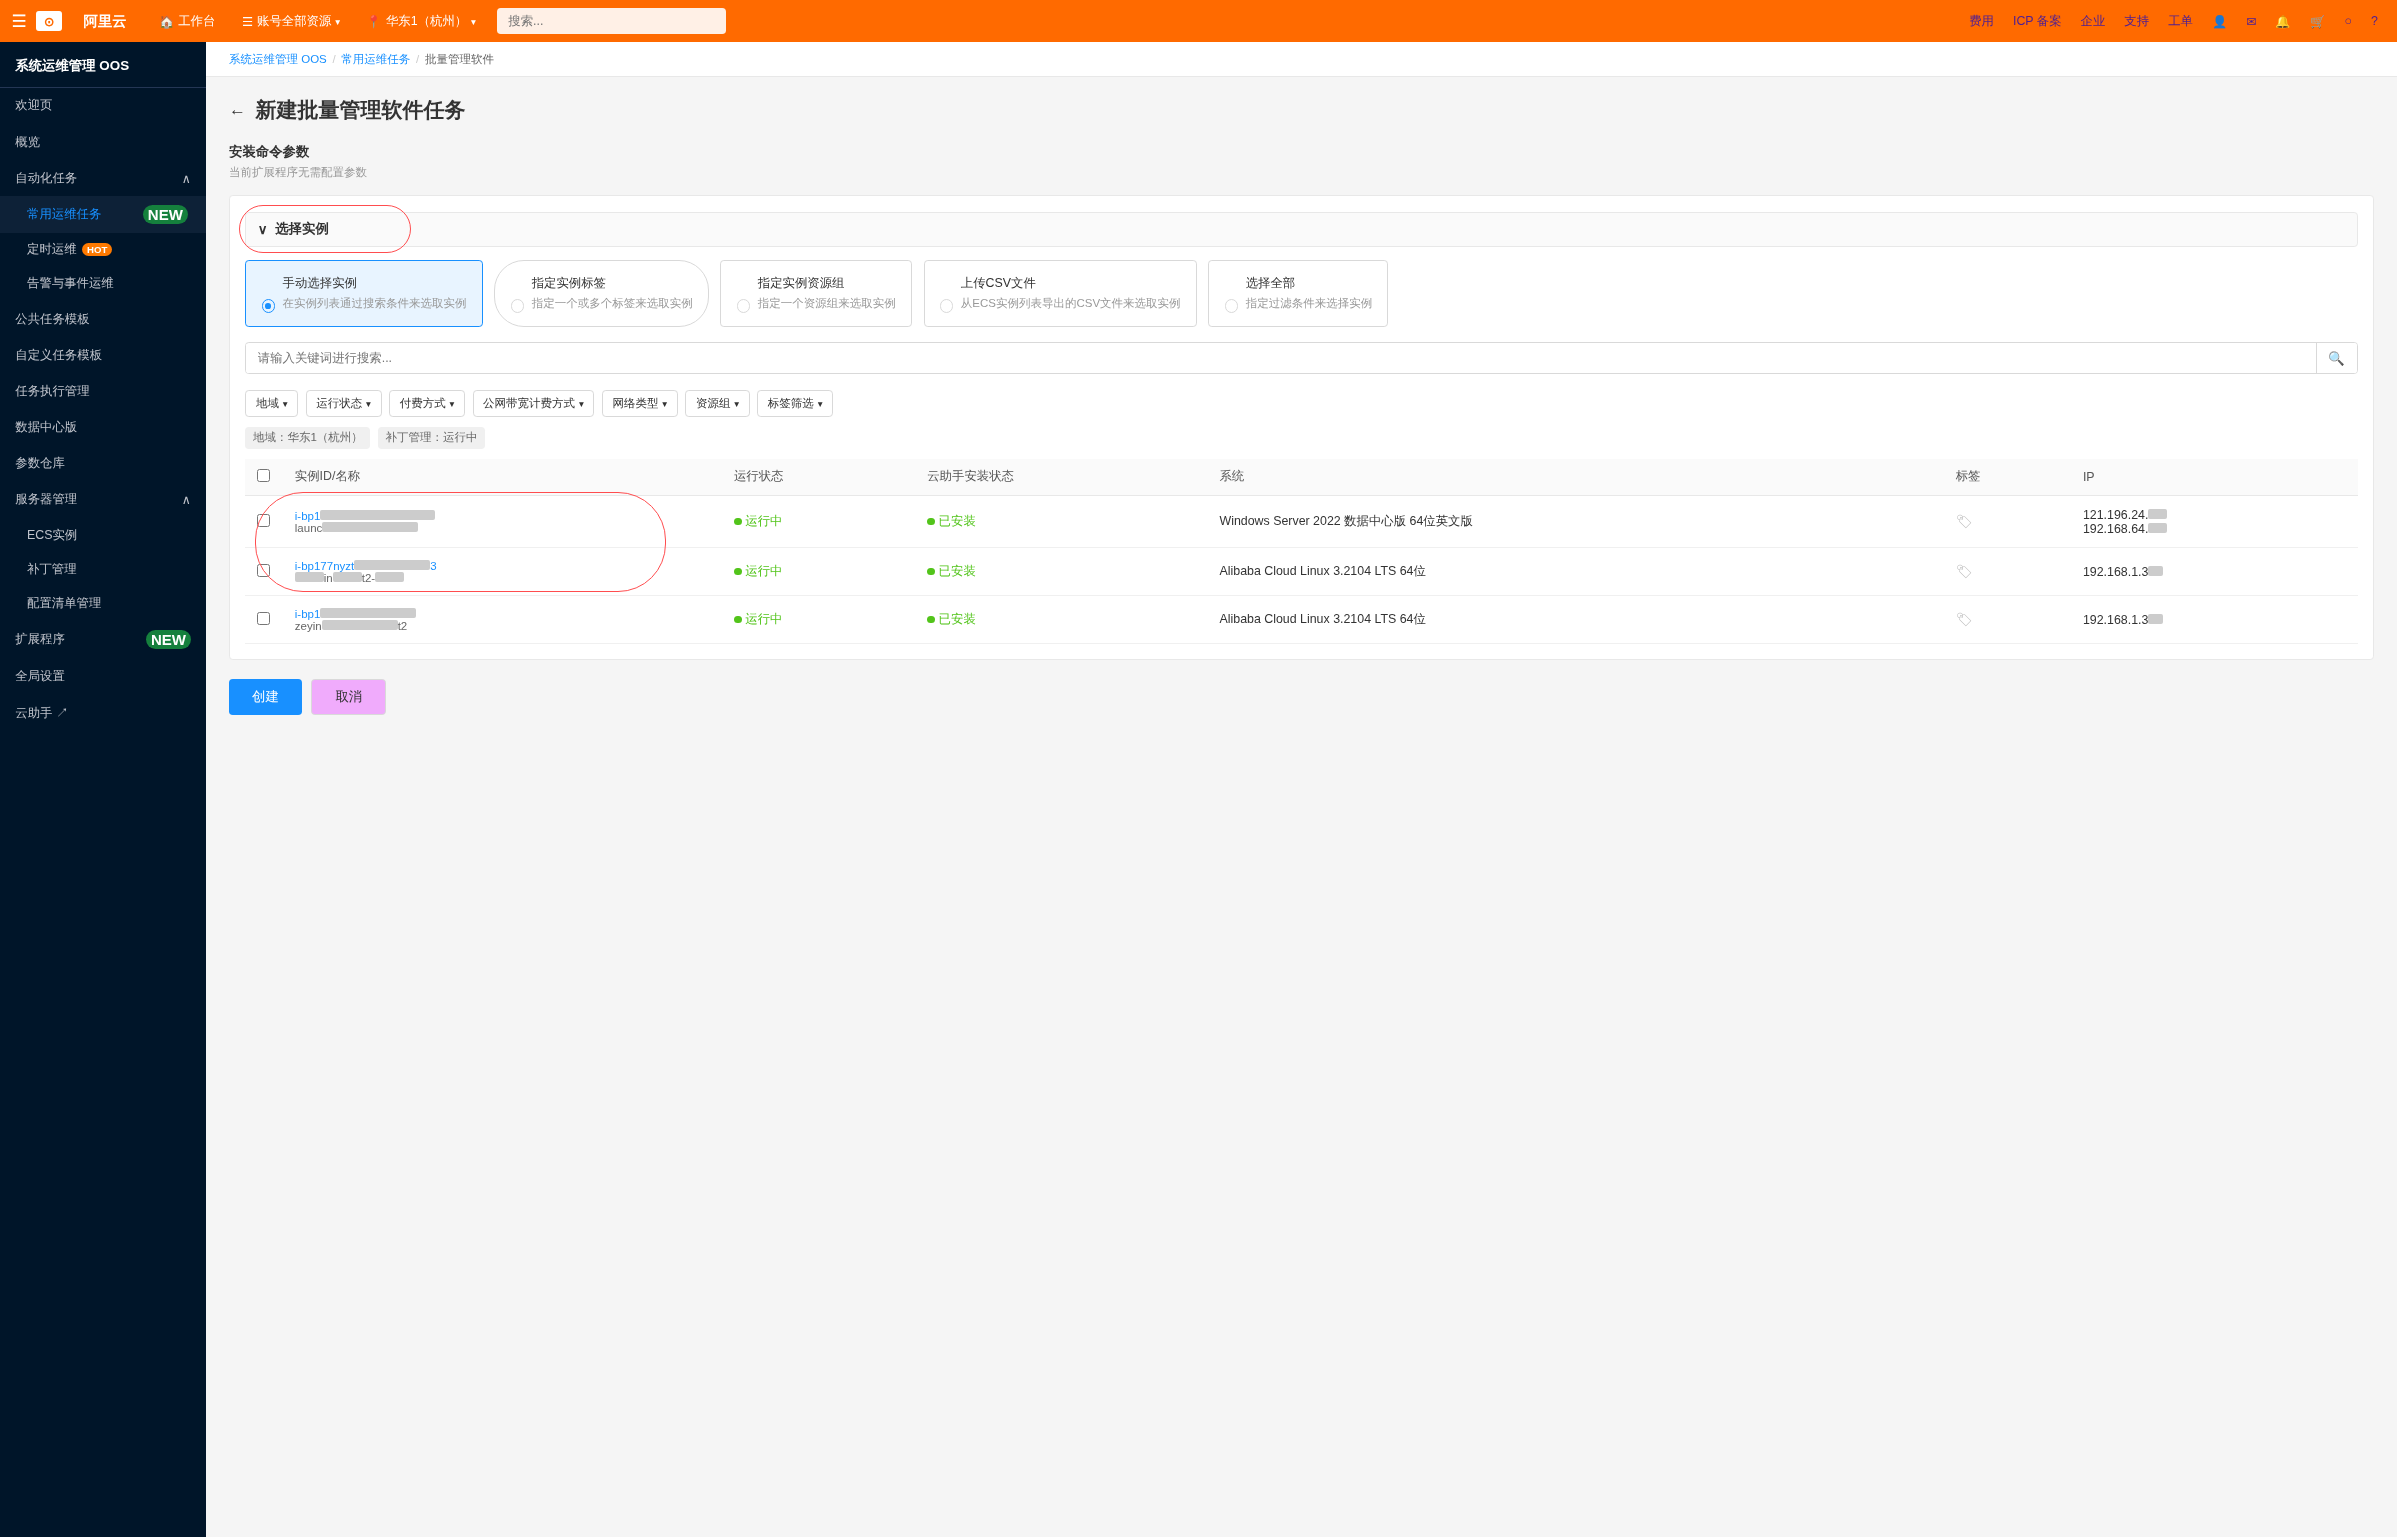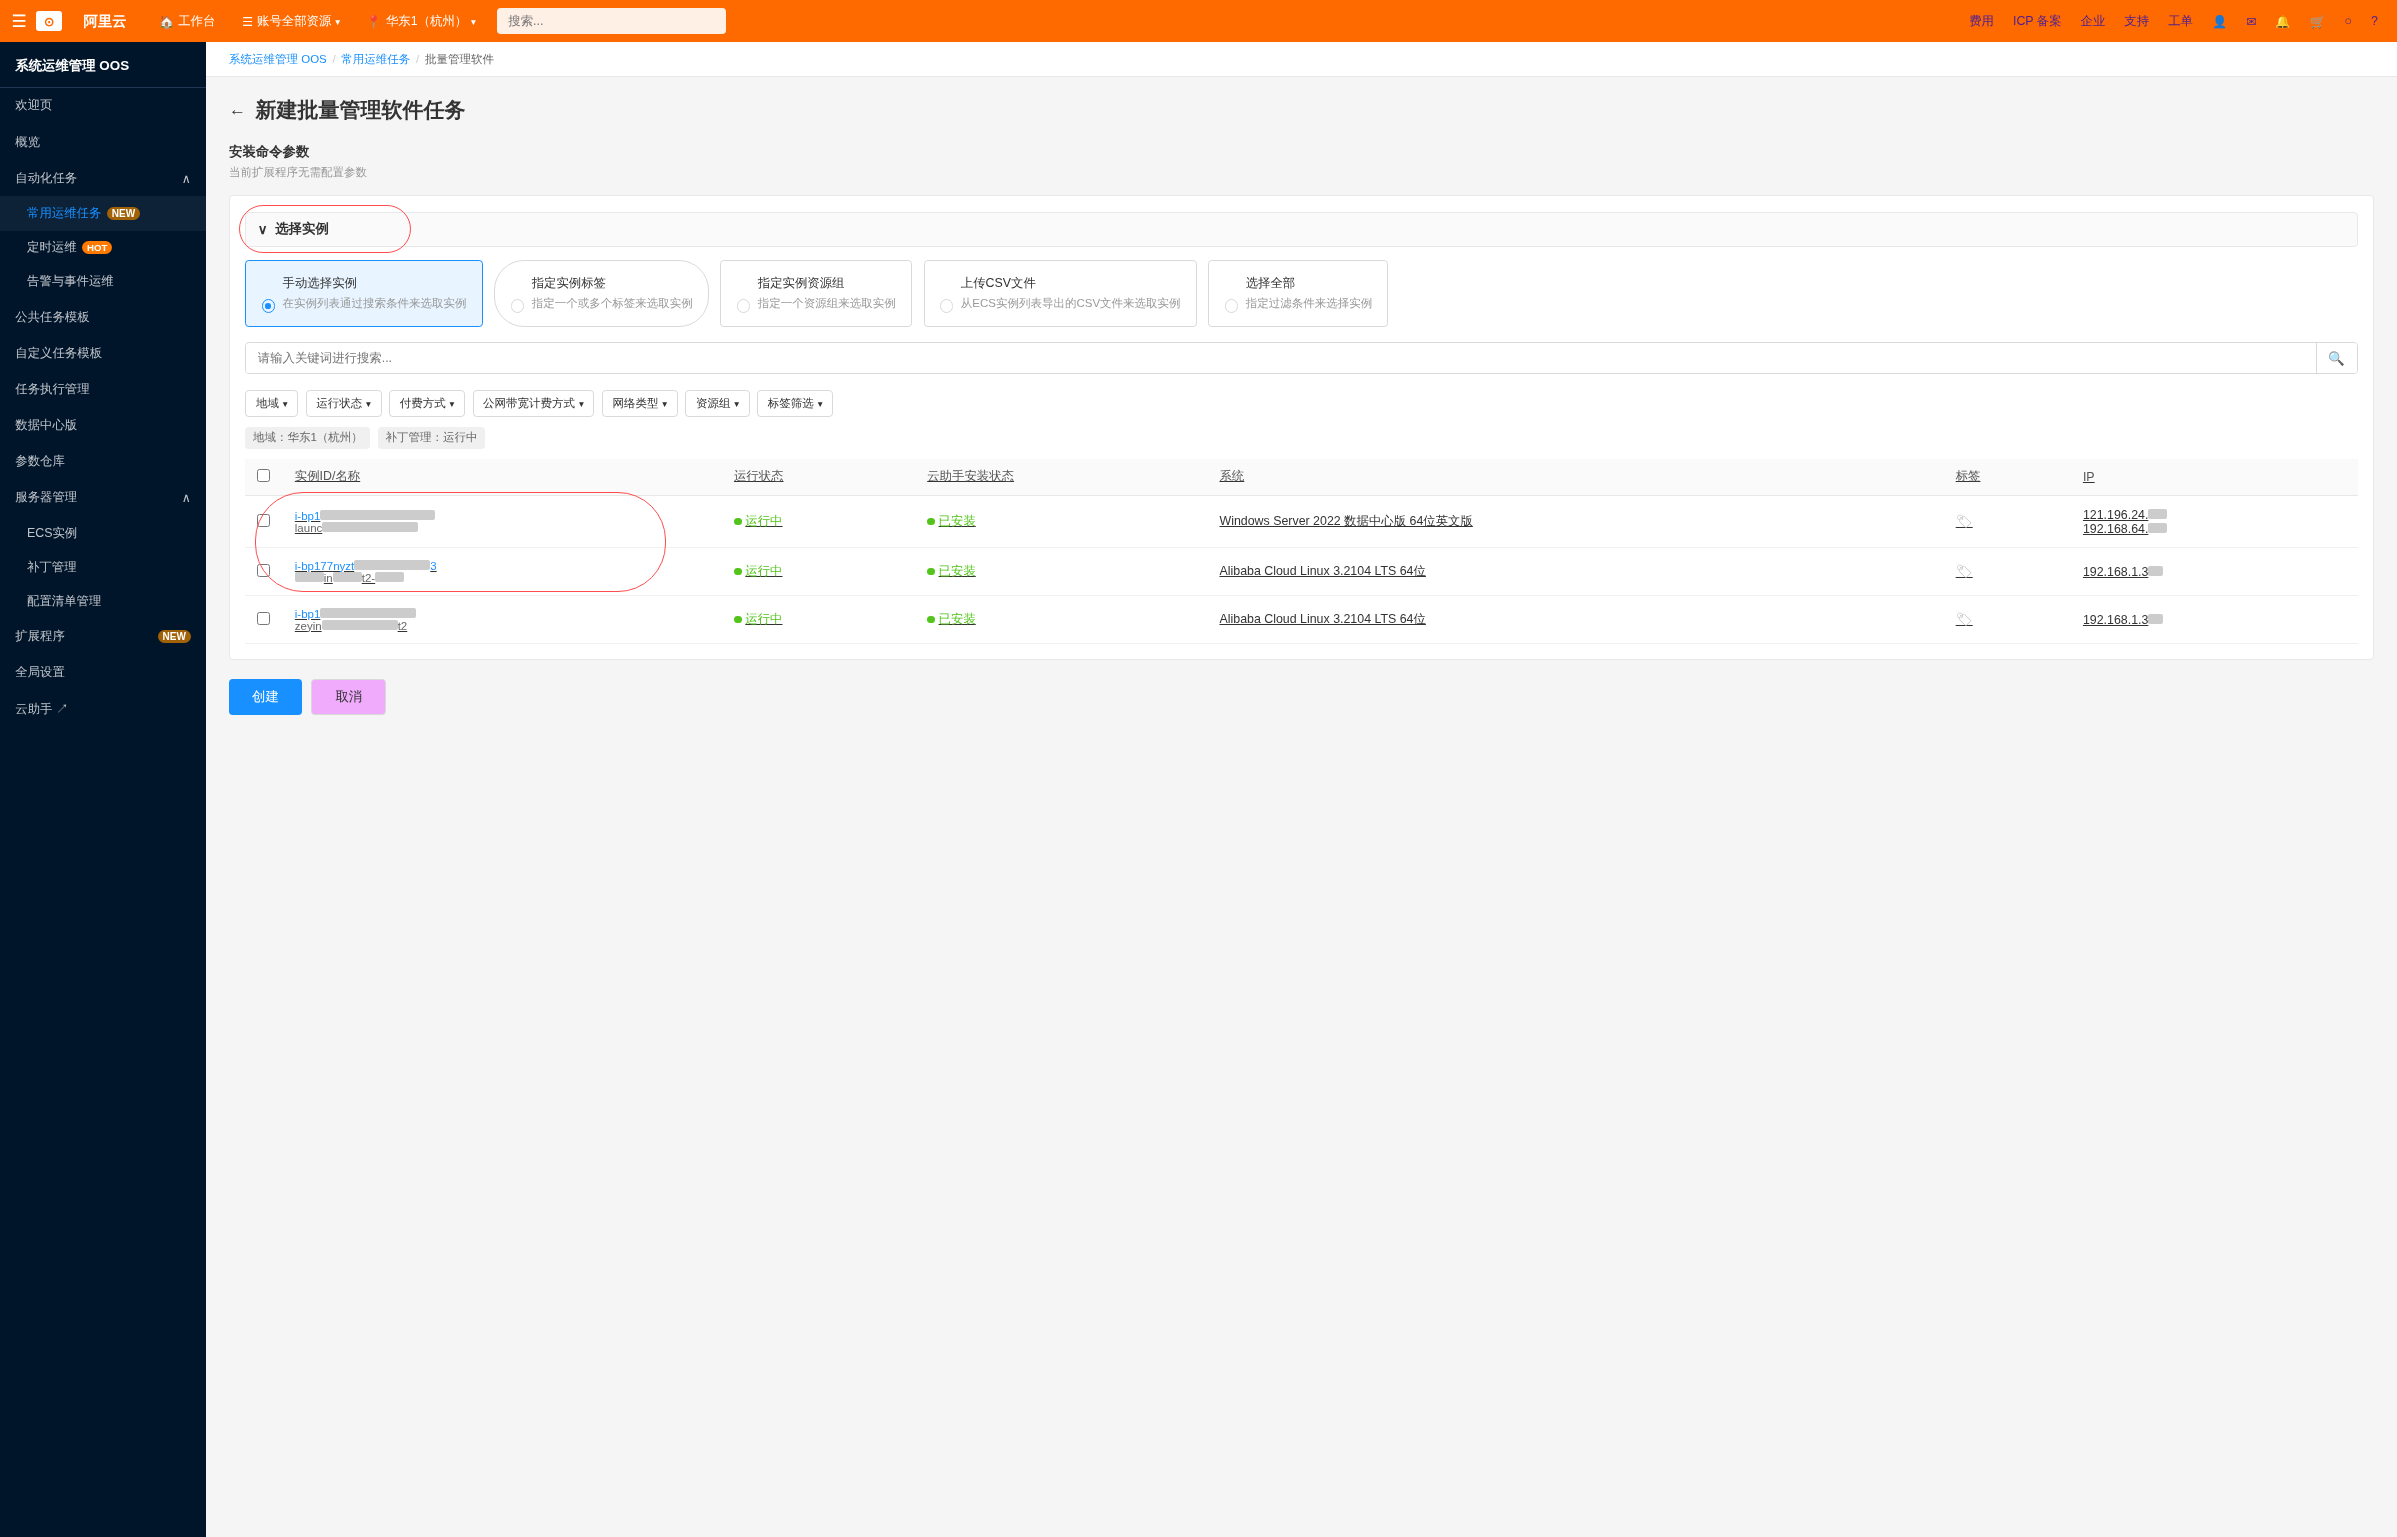--- a/index.html
+++ b/index.html
@@ -16,21 +16,21 @@
     .nav-right { display: flex; align-items: center; gap: 3.8px; }
     .nav-right-item { color: #4c1d95; font-size: 12.4px; padding: 0 7.6px; cursor: pointer; height: 60px; display: flex; align-items: center; }
 
     
     .main-layout { display: flex; flex: 1; overflow: hidden; }
 
     
     .sidebar { width: 206px; background: #001529; flex-shrink: 0; overflow-y: auto; color: #c0c4cc; }
     .sidebar-title { color: white; font-size: 13.4px; font-weight: bold; padding: 15.3px 15.3px 11.5px; border-bottom: 1px solid #243654; }
     .sidebar-menu-item { padding: 9.6px 15.3px; cursor: pointer; font-size: 12.4px; display: flex; align-items: center; justify-content: space-between; }
-    .badge-new { background: #a16207; color: white; font-size: 10px; padding: 1px 4.8px; border-radius: 9.6px; font-weight: bold; }
+    .badge-new { background: #15803d; color: white; font-size: 15px; padding: 1px 4.8px; border-radius: 9.6px; font-weight: bold; margin-left: 36px; }
     .badge-hot { background: #ff7a00; color: white; font-size: 9.6px; padding: 1px 4.8px; border-radius: 9.6px; font-weight: bold; }
     .sidebar-sub-item { padding: 8.6px 15.3px 8.6px 27px; cursor: pointer; font-size: 12.4px; color: #c0c4cc; }
     .sidebar-sub-item.active { color: #1890ff; background: #0d2137; }
     .sidebar-group-header { padding: 9.6px 15.3px; cursor: pointer; display: flex; align-items: center; justify-content: space-between; font-size: 12.4px; }
 
     
     .content-area { flex: 1; overflow-y: auto; background: #f5f5f5; }
 
     
     .breadcrumb { background: white; padding: 9.6px 23px; font-size: 11.5px; color: #666; border-bottom: 1px solid #e8e8e8; display: flex; align-items: center; gap: 5.7px; }
@@ -67,21 +67,21 @@
     .search-row { display: flex; align-items: center; margin-bottom: 11.5px; border: 1px solid #d9d9d9; border-radius: 3.8px; overflow: hidden; }
     .search-input { flex: 1; padding: 7.6px 11.5px; border: none; outline: none; font-size: 12.4px; }
     .search-btn { padding: 7.6px 11.5px; background: white; border: none; cursor: pointer; border-left: 1px solid #d9d9d9; color: #666; }
 
     
     .filter-row { display: flex; gap: 7.6px; margin-bottom: 9.6px; flex-wrap: wrap; margin-top: 16px; }
     .filter-select { border: 1px solid #d9d9d9; border-radius: 3.8px; padding: 4.8px 9.6px; font-size: 11.5px; background: white; cursor: pointer; display: flex; align-items: center; gap: 3.8px; }
     .filter-tag { background: #f0f0f0; border-radius: 3.8px; padding: 3.8px 7.6px; font-size: 11.5px; color: #666; display: flex; align-items: center; gap: 3.8px; }
 
     
-    .instance-table { width: 100%; border-collapse: collapse; background: white; text-decoration: underline; }
+    .instance-table { width: 100%; border-collapse: collapse; background: white; }
     .instance-table th { background: #fafafa; border-bottom: 1px solid #e8e8e8; padding: 9.6px 11.5px; font-size: 12.4px; font-weight: 500; text-align: left; color: #555; }
     .instance-table td { border-bottom: 1px solid #f0f0f0; padding: 11.5px 11.5px; font-size: 12.4px; vertical-align: middle; }
     .status-running { color: #52c41a; display: flex; align-items: center; gap: 3.8px; }
     .status-installed { color: #52c41a; display: flex; align-items: center; gap: 3.8px; }
     .status-dot { width: 7.6px; height: 7.6px; border-radius: 50%; background: #52c41a; display: inline-block; }
     .instance-id-link { color: #1890ff; cursor: pointer; font-size: 11.5px; }
     .instance-name { color: #666; font-size: 11.5px; }
     .tag-icon { color: #bbb; font-size: 13.4px; }
     .blurred { background: #ccc; border-radius: 1.9px; display: inline-block; height: 9.6px; }
 

